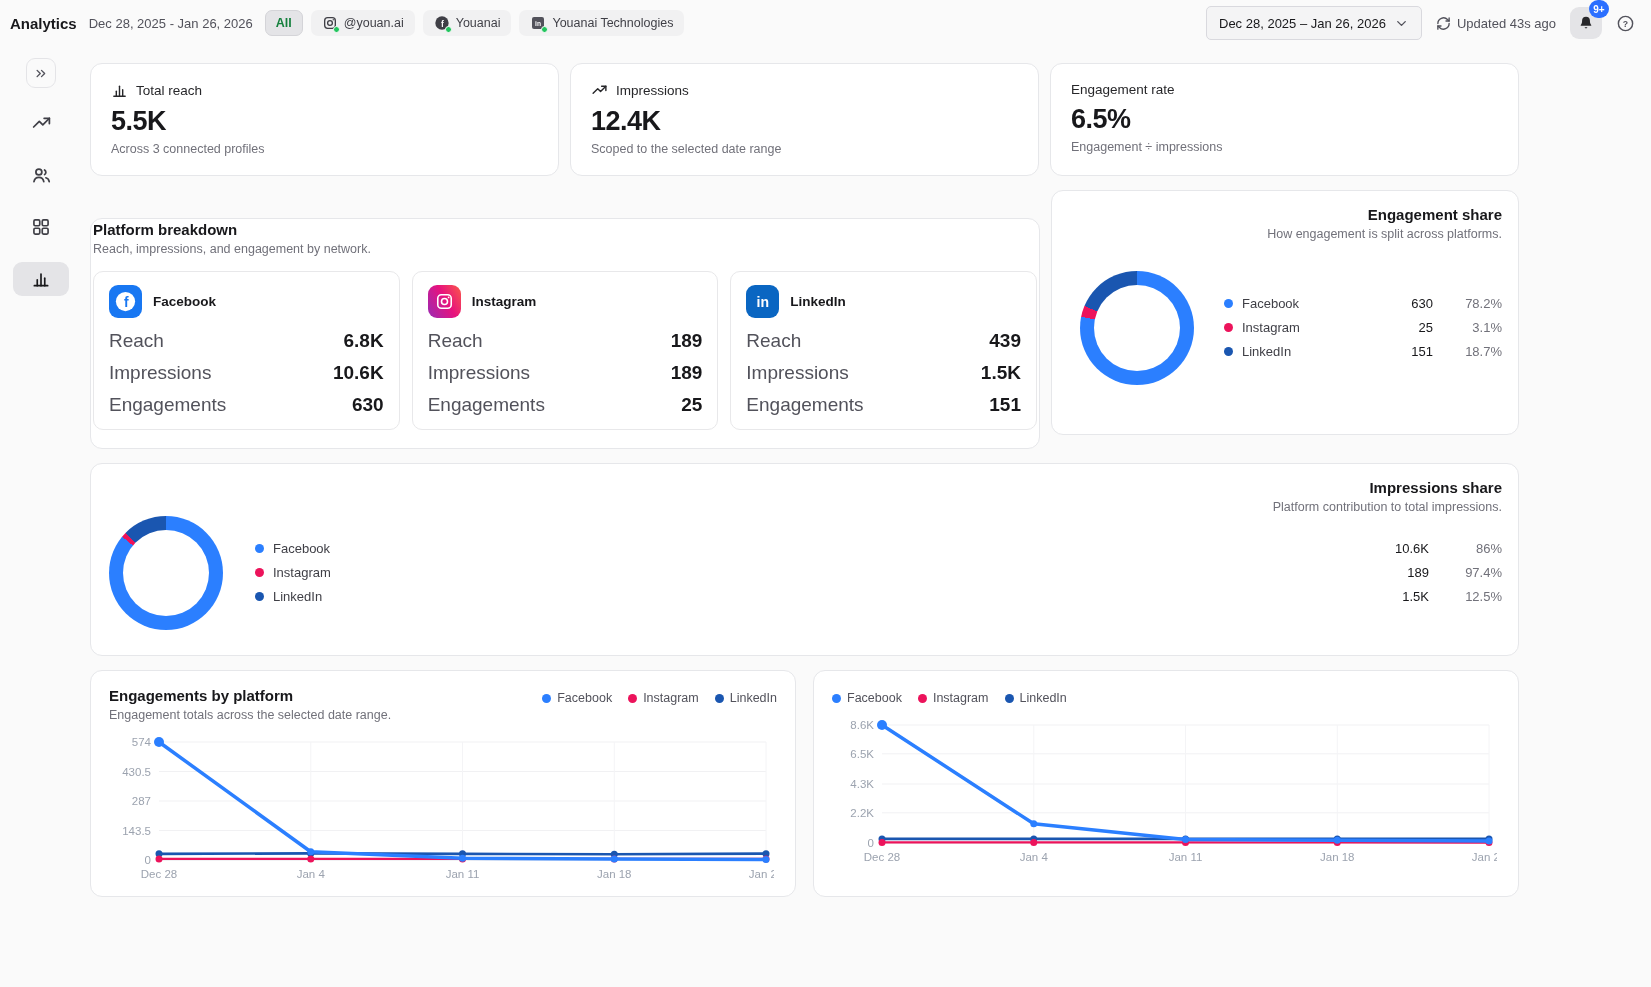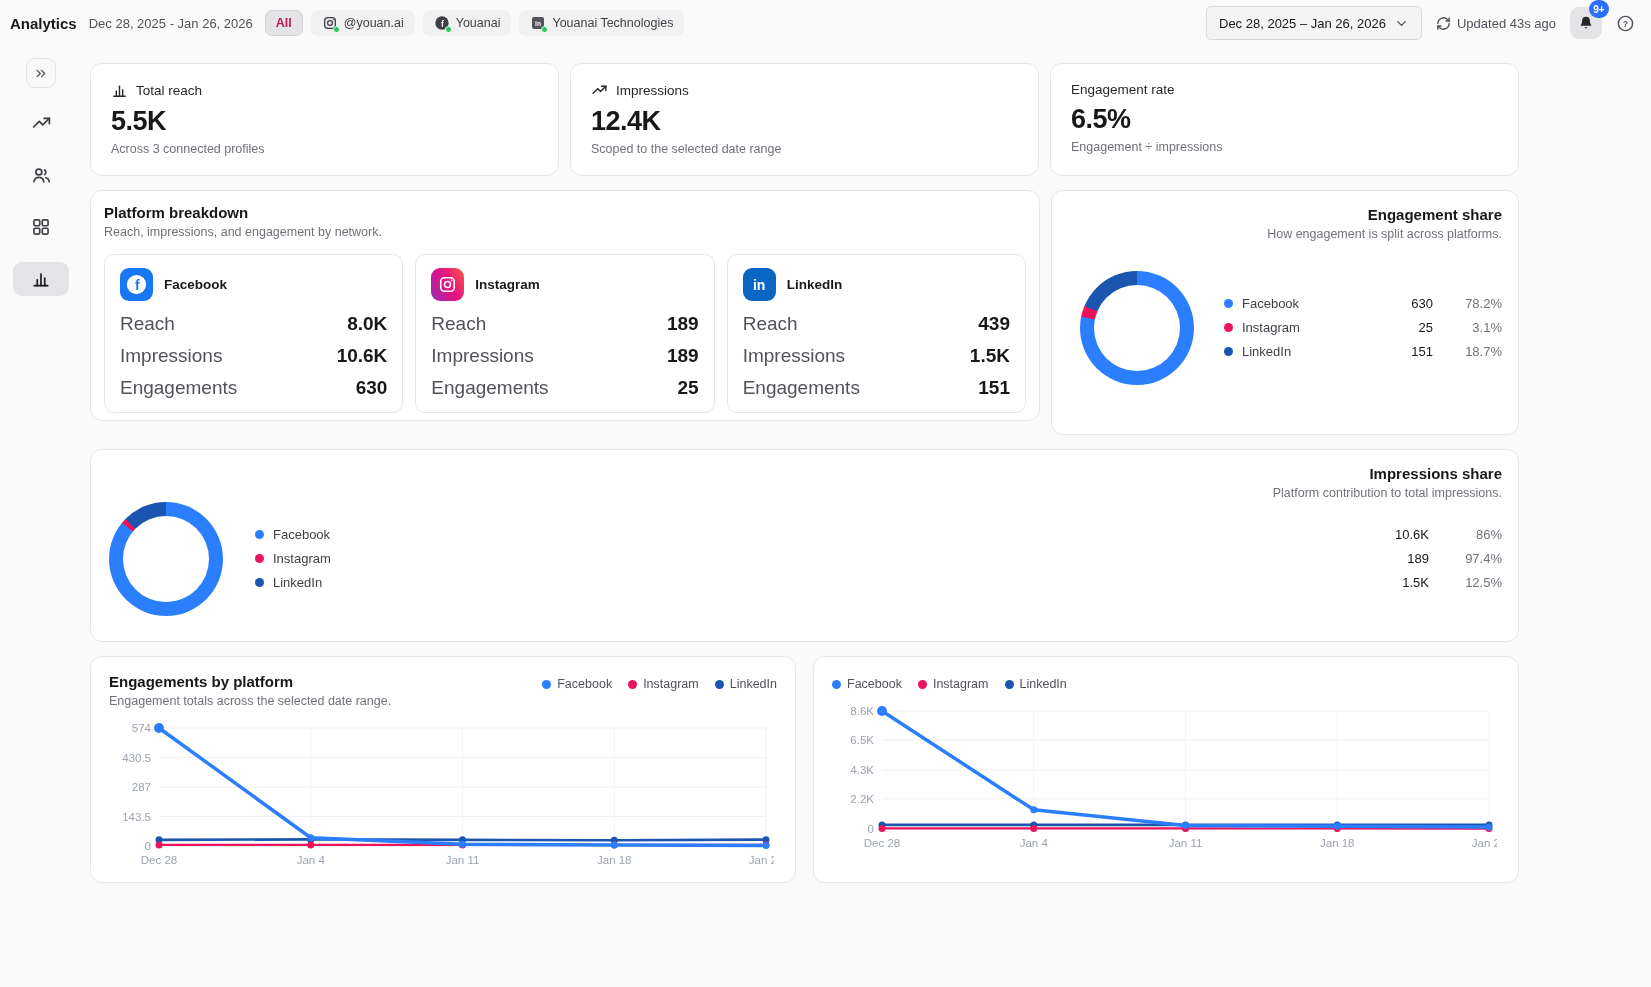--- a/index.html
+++ b/index.html
@@ -7,21 +7,21 @@
     font-family:"Liberation Sans", sans-serif; color:#18181b; }
 
   
   .topbar { height:46px; display:flex; align-items:center; justify-content:space-between; padding:0 16px 0 10px; }
   .tb-left { display:flex; align-items:center; gap:12px; }
   .tb-title { font-size:15px; font-weight:700; }
   .tb-dates { font-size:13px; color:#52525b; }
   .chips { display:flex; align-items:center; gap:8px; }
   .chip { display:flex; align-items:center; gap:6px; height:26px; padding:0 10px; border-radius:7px;
     background:#f1f1f2; font-size:12.5px; color:#3f3f46; cursor:pointer; border:1px solid transparent; }
-  .chip.active { background:#e4e4e7; border-color:#d4d4d8; color:#be185d; font-weight:600; }
+  .chip.active { background:#e4e4e7; border-color:#d4d4d8; color:#15803d; font-weight:600; }
   .chip-ic { position:relative; width:16px; height:16px; display:flex; }
   .presence { position:absolute; right:-2px; bottom:-2px; width:7px; height:7px; border-radius:50%;
     background:#22c55e; border:1.5px solid #fafafa; }
   .tb-right { display:flex; align-items:center; gap:14px; }
   .datebtn { display:flex; align-items:center; gap:8px; height:34px; padding:0 12px; border-radius:5px;
     background:#f4f4f5; border:1px solid #d9d9de; font-size:13px; color:#18181b; cursor:pointer; }
   .updated { display:flex; align-items:center; gap:6px; font-size:13px; color:#52525b; }
   .bellwrap { position:relative; width:32px; height:32px; border-radius:9px; background:#e4e4e7;
     display:flex; align-items:center; justify-content:center; cursor:pointer; }
   .badge { position:absolute; top:-7px; right:-7px; min-width:20px; height:18px; padding:0 4px;
@@ -42,21 +42,21 @@
   main { margin-left:90px; width:1429px; padding-top:17px; display:flex; flex-direction:column; gap:14px; }
   .card { background:#fff; border:1px solid #e6e7ea; border-radius:12px; }
 
   .stats { display:grid; grid-template-columns:repeat(3,1fr); gap:11px; }
   .stat { padding:18px 20px; height:113px; }
   .stat-head { display:flex; align-items:center; gap:8px; font-size:13.5px; color:#27272a; }
   .stat-value { font-size:27px; font-weight:700; letter-spacing:-0.5px; margin:7px 0 5px; }
   .stat-caption { font-size:12.5px; color:#71717a; }
 
   .row2 { display:grid; grid-template-columns:950px 1fr; gap:11px; }
-  .breakdown { padding:13px; height:231px; }
+  .breakdown { padding:2px; height:231px;margin-top:28px; }
   .sec-title { font-size:15px; font-weight:600; }
   .sec-sub { font-size:12.5px; color:#71717a; margin-top:4px; }
   .minis { display:grid; grid-template-columns:repeat(3,1fr); gap:12px; margin-top:15px; }
   .mini { border:1px solid #e8e8ea; border-radius:10px; padding:13px 15px; background:#fff; }
   .mini-head { display:flex; align-items:center; gap:11px; font-size:13.5px; font-weight:600; }
   .pf-icon { width:33px; height:33px; border-radius:9px; display:flex; align-items:center; justify-content:center; }
   .pf-fb { background:#1877f2; }
   .pf-ig { background:linear-gradient(60deg,#9a2bb5 0%,#e7127d 55%,#ff6a3d 110%); }
   .pf-li { background:#0a66c2; color:#fff; font-weight:700; font-size:14px; }
   .mini-rows { margin-top:12px; display:flex; flex-direction:column; gap:10px; }
@@ -255,21 +255,21 @@
               <svg class="ic" width="33" height="33" viewBox="0 0 24 24">
                   <circle cx="12" cy="12" r="7" fill="#fff"></circle>
                 <text x="12.6" y="15.9" text-anchor="middle" font-size="10" font-weight="bold" fill="#1877f2">f</text>
                 </svg>
             </span>
             <span>Facebook</span>
           </div>
           <div class="mini-rows">
             <div class="mini-row">
               <span class="k">Reach</span>
-              <span class="v">8.0K</span>
+              <span class="v">6.8K</span>
               </div>
             <div class="mini-row">
               <span class="k">Impressions</span>
               <span class="v">10.6K</span>
               </div>
             <div class="mini-row">
               <span class="k">Engagements</span>
               <span class="v">630</span>
               </div>
           </div>

